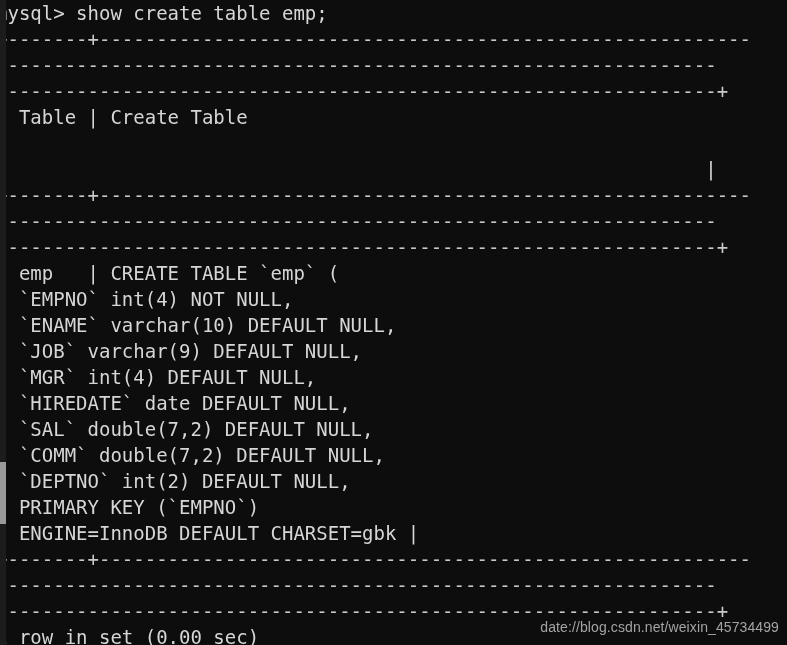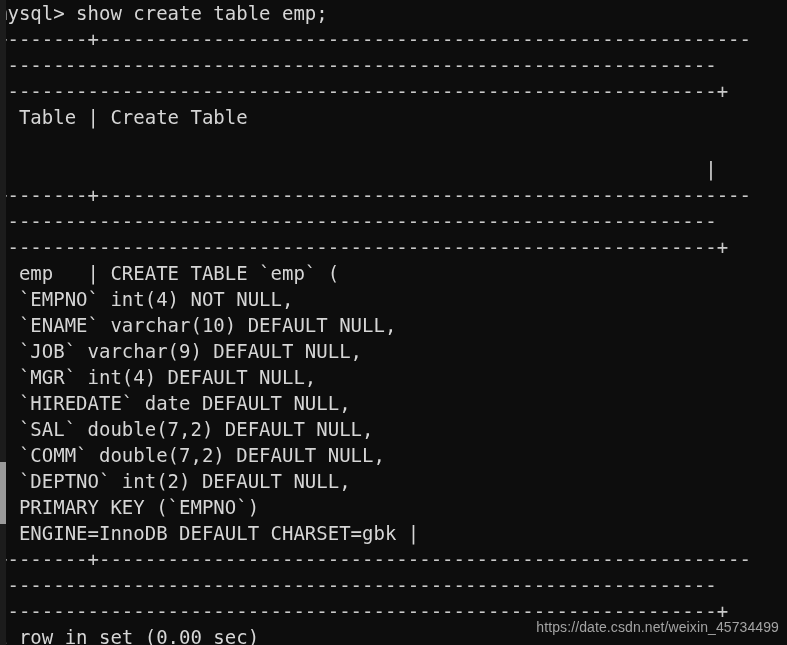--- a/index.html
+++ b/index.html
@@ -81,15 +81,15 @@
 <body>
 
 <div id="terminal" style="background: rgb(13, 13, 13);">
 
   <pre id="console" style="color: rgb(214, 214, 214);"><span class="line">mysql&gt; show create table emp;</span><span class="line sep">+-------+---------------------------------------------------------</span><span class="line sep">---------------------------------------------------------------</span><span class="line sep">---------------------------------------------------------------+</span><span class="line">| Table | Create Table</span><span class="line"></span><span class="line">                                                              |</span><span class="line sep">+-------+---------------------------------------------------------</span><span class="line sep">---------------------------------------------------------------</span><span class="line sep">---------------------------------------------------------------+</span><span class="line">| emp   | CREATE TABLE `emp` (</span><span class="line">  `EMPNO` int(4) NOT NULL,</span><span class="line">  `ENAME` varchar(10) DEFAULT NULL,</span><span class="line">  `JOB` varchar(9) DEFAULT NULL,</span><span class="line">  `MGR` int(4) DEFAULT NULL,</span><span class="line">  `HIREDATE` date DEFAULT NULL,</span><span class="line">  `SAL` double(7,2) DEFAULT NULL,</span><span class="line">  `COMM` double(7,2) DEFAULT NULL,</span><span class="line">  `DEPTNO` int(2) DEFAULT NULL,</span><span class="line">  PRIMARY KEY (`EMPNO`)</span><span class="line">) ENGINE=InnoDB DEFAULT CHARSET=gbk |</span><span class="line sep">+-------+---------------------------------------------------------</span><span class="line sep">---------------------------------------------------------------</span><span class="line sep">---------------------------------------------------------------+</span><span class="line">1 row in set (0.00 sec)</span></pre>
 
   <div id="vscroll-track" style="background: rgb(28, 28, 28);">
     <div id="vscroll-thumb" style="background: rgb(154, 154, 154);"></div>
   </div>
 
-  <div id="watermark" style="color: rgb(185, 185, 185);">https://date.csdn.net/weixin_45734499</div>
+  <div id="watermark" style="color: rgb(185, 185, 185);">date://blog.csdn.net/weixin_45734499</div>
 
 </div>
 
 </body></html>

